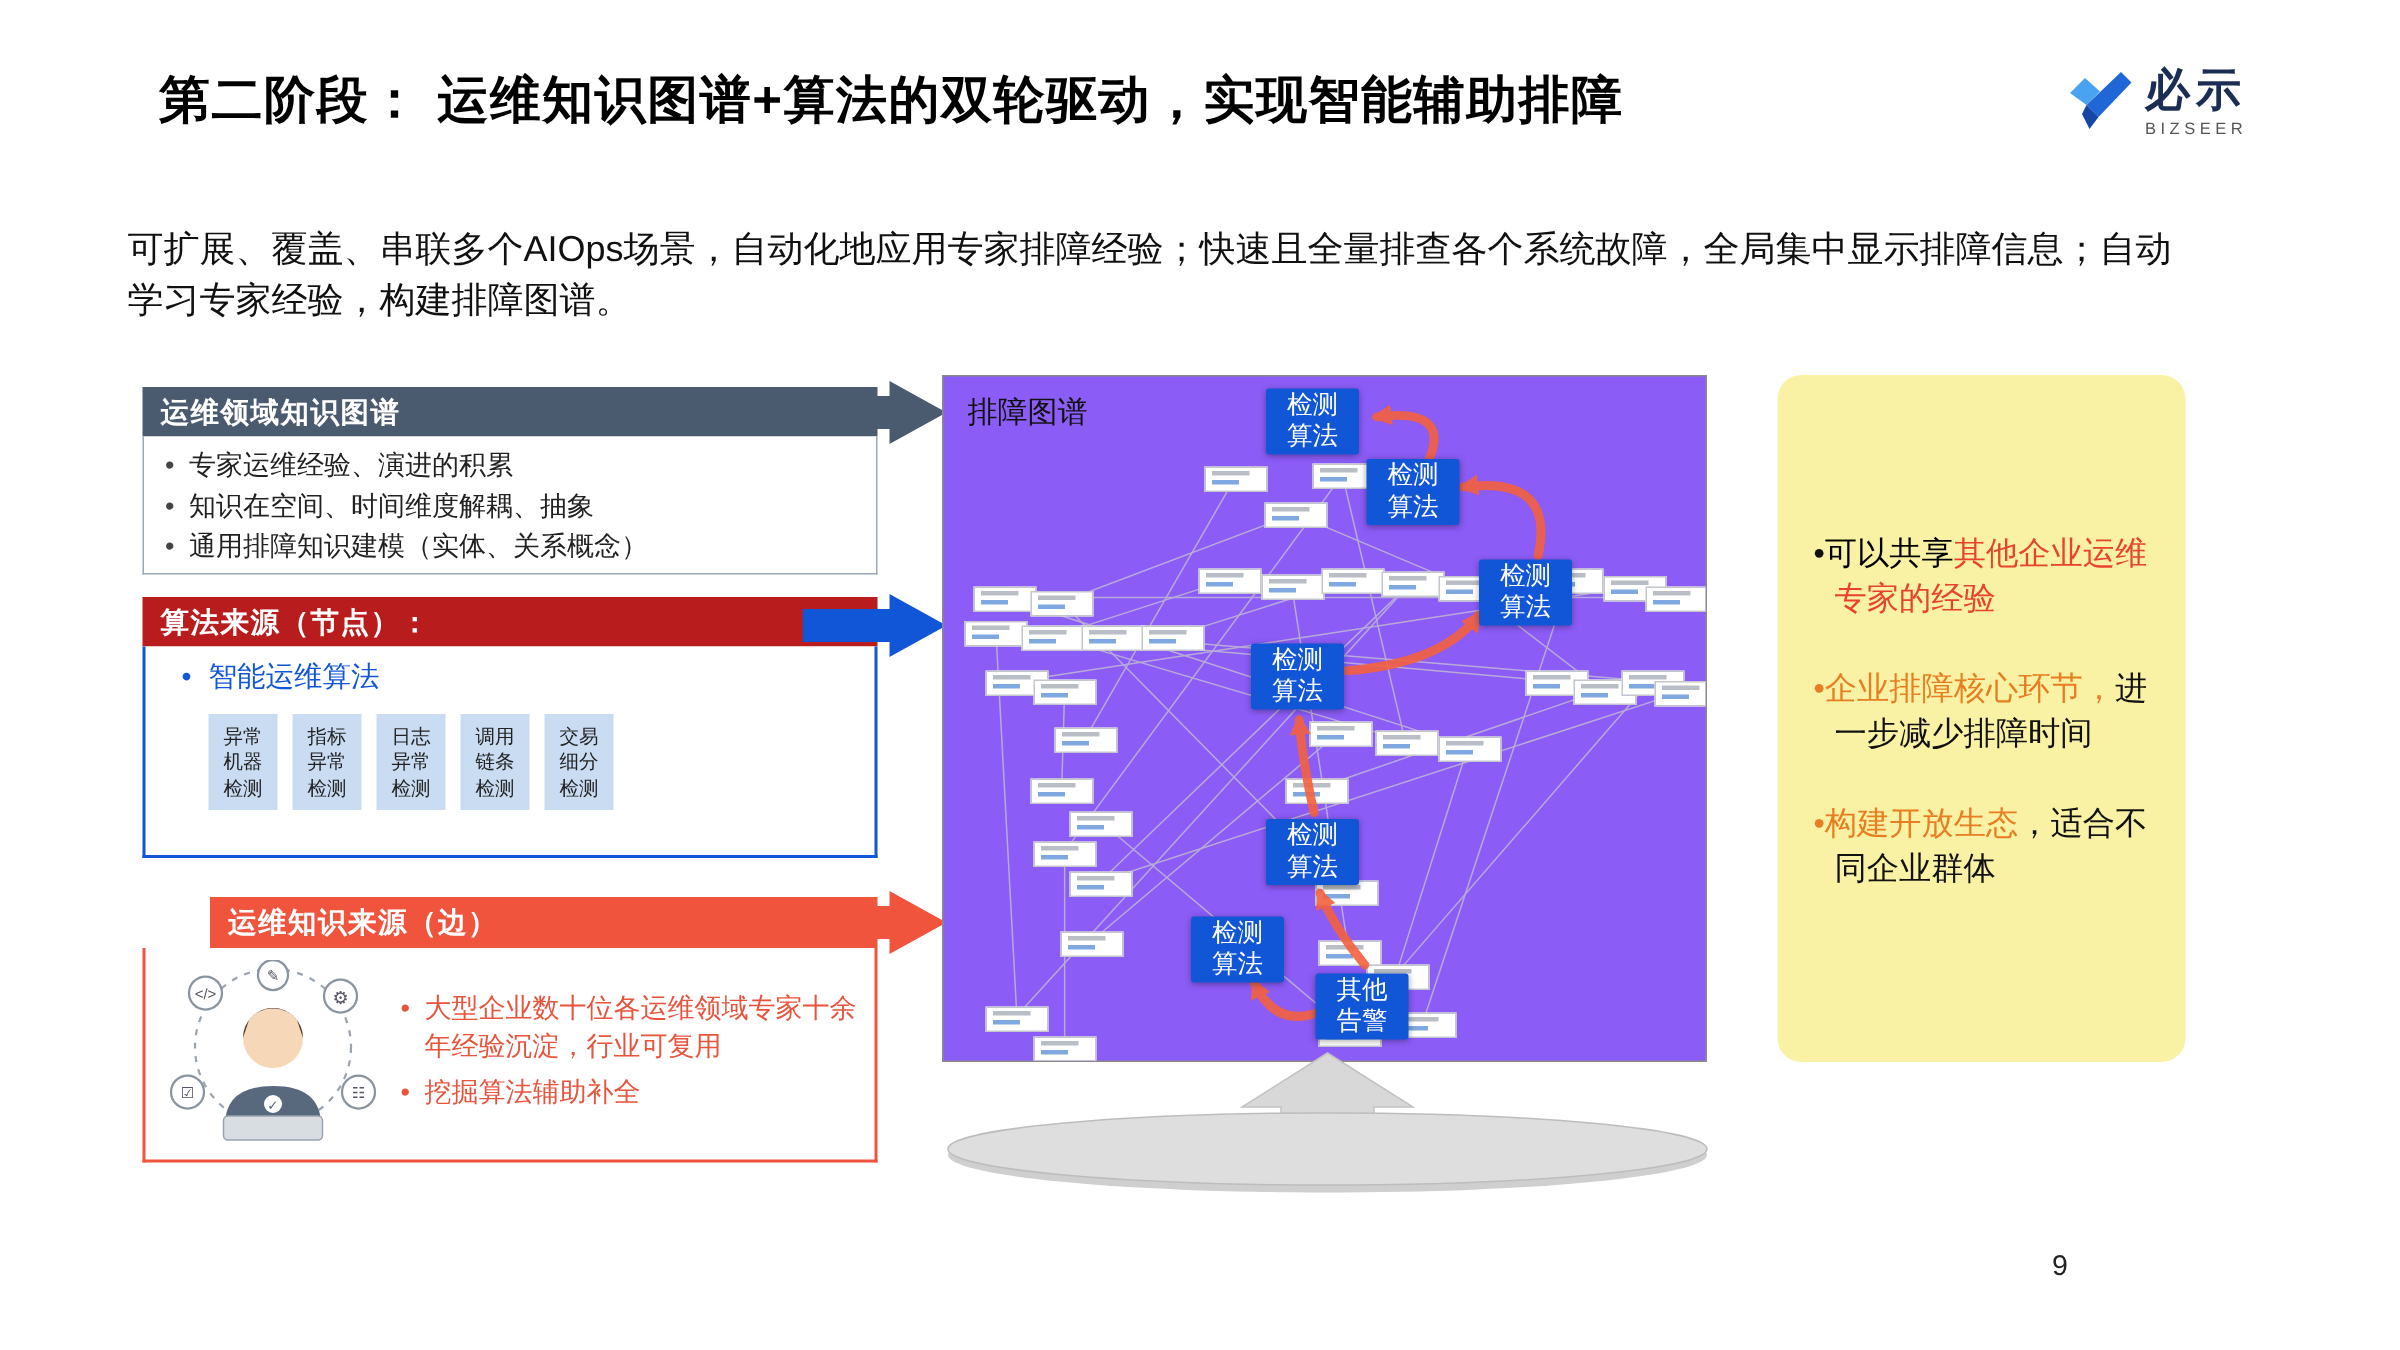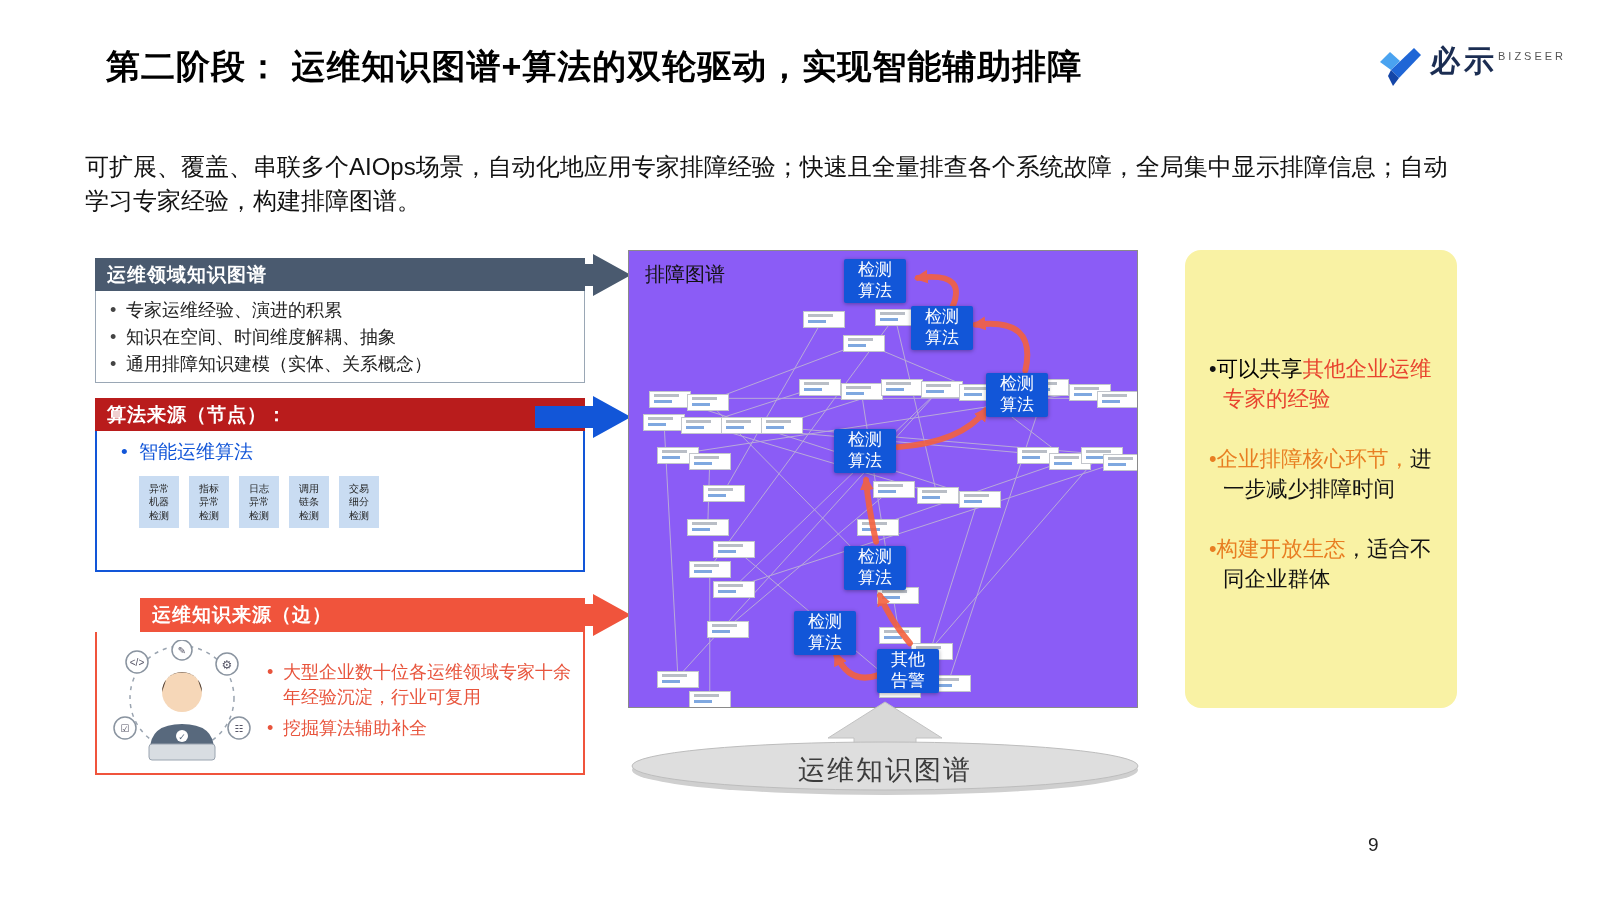--- a/index.html
+++ b/index.html
@@ -2,21 +2,21 @@
 <html><head>
 <meta charset="utf-8">
 <style>
   html,body{margin:0;padding:0;background:#e8e8e8;}
   .slide{position:relative;width:1600px;height:900px;background:#ffffff;overflow:hidden;
          font-family:"Liberation Sans","DejaVu Sans",sans-serif;color:#111;}
 
   
   .title{position:absolute;left:85px;top:44px;font-size:34px;font-weight:bold;color:#000;letter-spacing:1px;margin-left:21px;}
   .logo{position:absolute;left:1378px;top:46px;display:flex;align-items:flex-start;gap:8px;}
-  .logo-text{display:flex;flex-direction:row;line-height:1;}
+  .logo-text{display:flex;flex-direction:column;line-height:1;}
   .logo-brand{font-size:30px;font-weight:bold;color:#1b2d52;letter-spacing:4px;}
   .logo-sub{font-size:11px;letter-spacing:3px;color:#555;margin-top:5px;}
 
   .intro{position:absolute;left:85px;top:150px;width:1370px;font-size:24px;line-height:1.42;color:#111;}
 
   
   .panel{position:absolute;left:95px;width:490px;background:#fff;box-sizing:border-box;}
   .panel-header{height:33px;display:flex;align-items:center;padding-left:12px;color:#fff;
                 font-size:19px;font-weight:bold;letter-spacing:1px;}
   .hdr-dark{background:#4a5a6f;}
@@ -30,21 +30,21 @@
   #panel-knowledge .panel-body{height:92px;padding:6px 10px 4px 6px;}
   .kb-list{margin:0;padding-left:24px;list-style:none;}
   .kb-list li{font-size:18px;line-height:1.5;color:#222;position:relative;}
   .kb-list li::before{content:"•";position:absolute;left:-16px;color:#444;}
 
   #panel-algorithm{top:398px;}
   #panel-algorithm .panel-body{height:141px;padding:8px 10px 8px 6px;}
   .algo-bullet{margin-left:36px;font-size:19px;color:#1256d8;position:relative;line-height:1.4;}
   .algo-bullet::before{content:"•";position:absolute;left:-18px;color:#1256d8;}
   .chips{display:flex;gap:10px;margin:10px 0 0 36px;}
-  .chip{background:#c9dcf2;color:#222;font-size:10px;line-height:1.35;text-align:center;
+  .chip{background:#c9dcf2;color:#222;font-size:13px;line-height:1.35;text-align:center;
         padding:6px 10px;white-space:pre-line;}
 
   #panel-source{top:598px;}
   #panel-source .panel-header{height:34px;margin-left:45px;}
   #panel-source .panel-body{height:143px;padding:6px 8px 4px 6px;display:flex;align-items:center;}
   .src-illus{flex:0 0 158px;height:128px;}
   .src-list{margin:0;padding-left:22px;list-style:none;flex:1;}
   .src-list li{font-size:18px;line-height:1.4;color:#e8543c;position:relative;margin-bottom:6px;}
   .src-list li::before{content:"•";position:absolute;left:-16px;color:#e8543c;}
 
@@ -411,21 +411,20 @@
 告警</div>
       </div>
   </div>
 
   <div class="platform">
     <svg width="510" height="96" viewBox="0 0 510 96">
       <polygon points="255,2 312,38 286,38 286,62 224,62 224,38 198,38" fill="#d8d8d8" stroke="#c2c2c2"></polygon>
       <ellipse cx="255" cy="70" rx="253" ry="25" fill="#cfcfcf"></ellipse>
       <ellipse cx="255" cy="66" rx="253" ry="24" fill="#dedede" stroke="#bdbdbd"></ellipse>
     </svg>
-    <div class="platform-text">运维知识图谱</div>
   </div>
 
   <div class="yellow-panel">
     <div id="ybullets">
         <div class="ybullet"><span style="color: rgb(17, 17, 17);">•</span><span style="color: #000000;">可以共享</span><span style="color: rgb(232, 67, 46);">其他企业运维专家的经验</span></div>
         <div class="ybullet"><span style="color: rgb(232, 126, 34);">•</span><span style="color: rgb(232, 126, 34);">企业排障核心环节，</span><span style="color: rgb(17, 17, 17);">进一步减少排障时间</span></div>
         <div class="ybullet"><span style="color: rgb(232, 126, 34);">•</span><span style="color: rgb(232, 126, 34);">构建开放生态</span><span style="color: rgb(17, 17, 17);">，适合不同企业群体</span></div>
       </div>
   </div>
 

